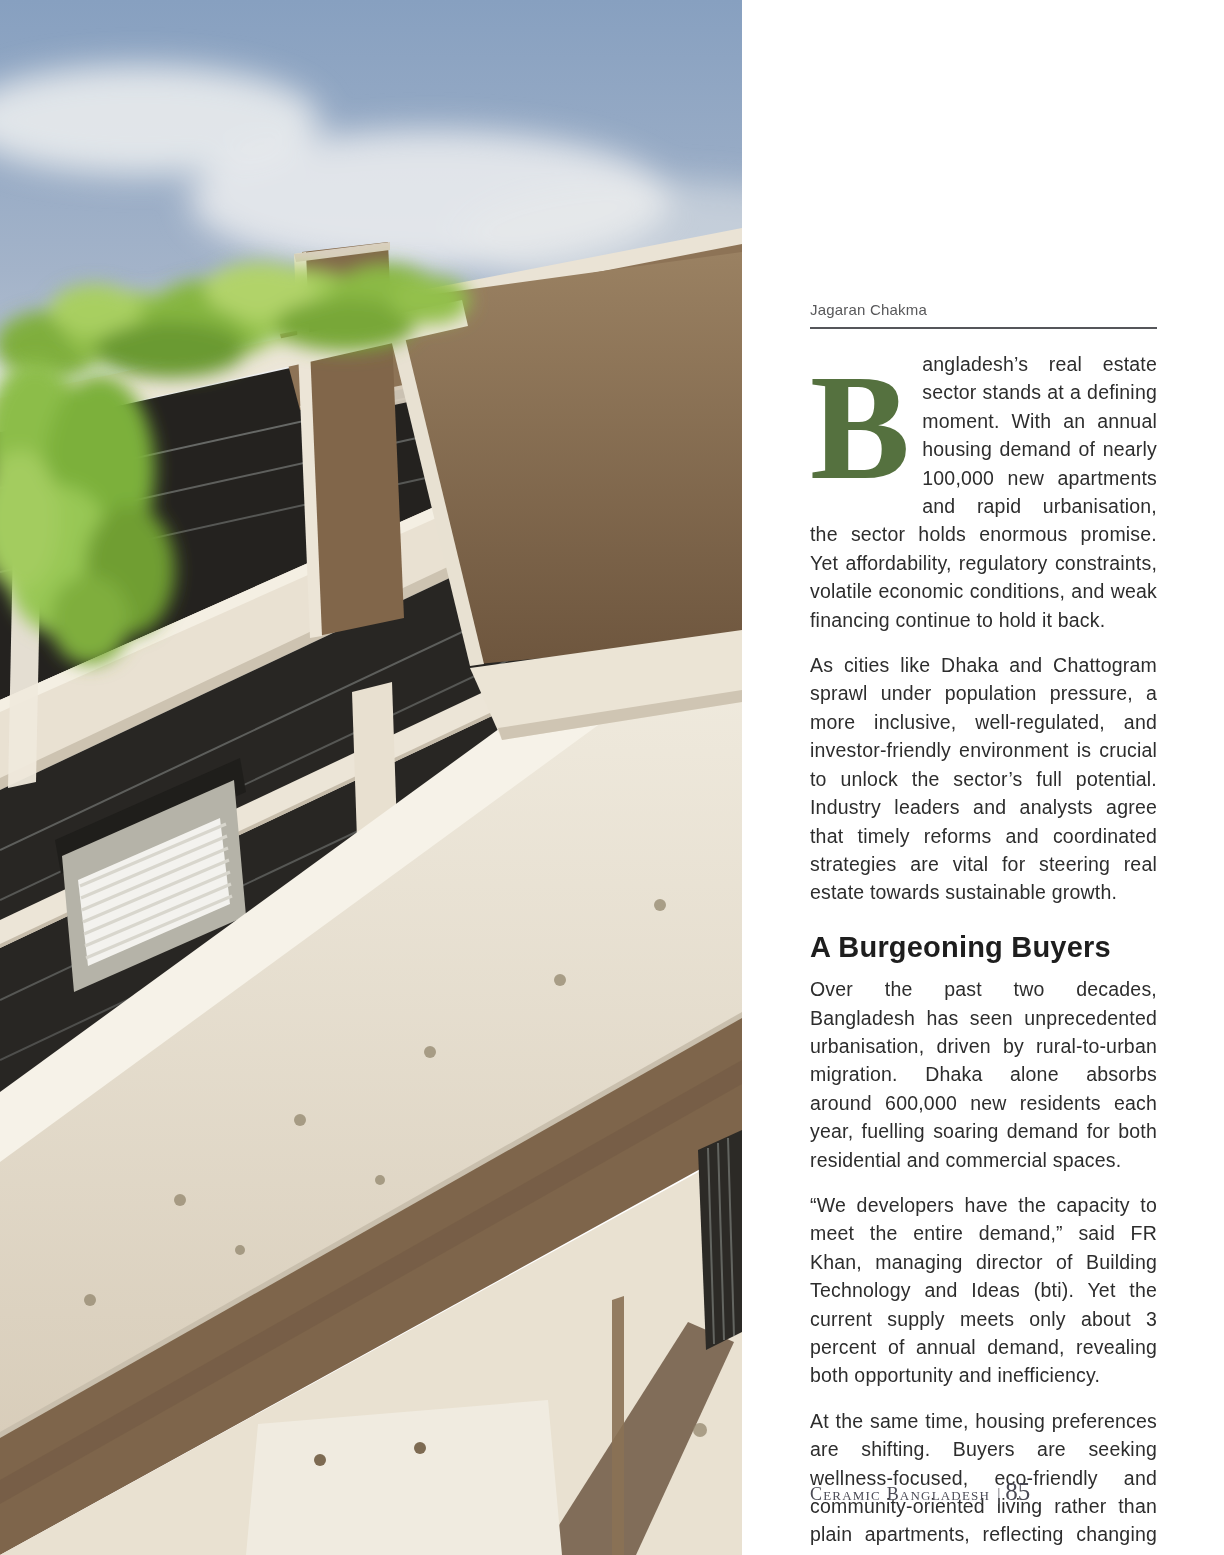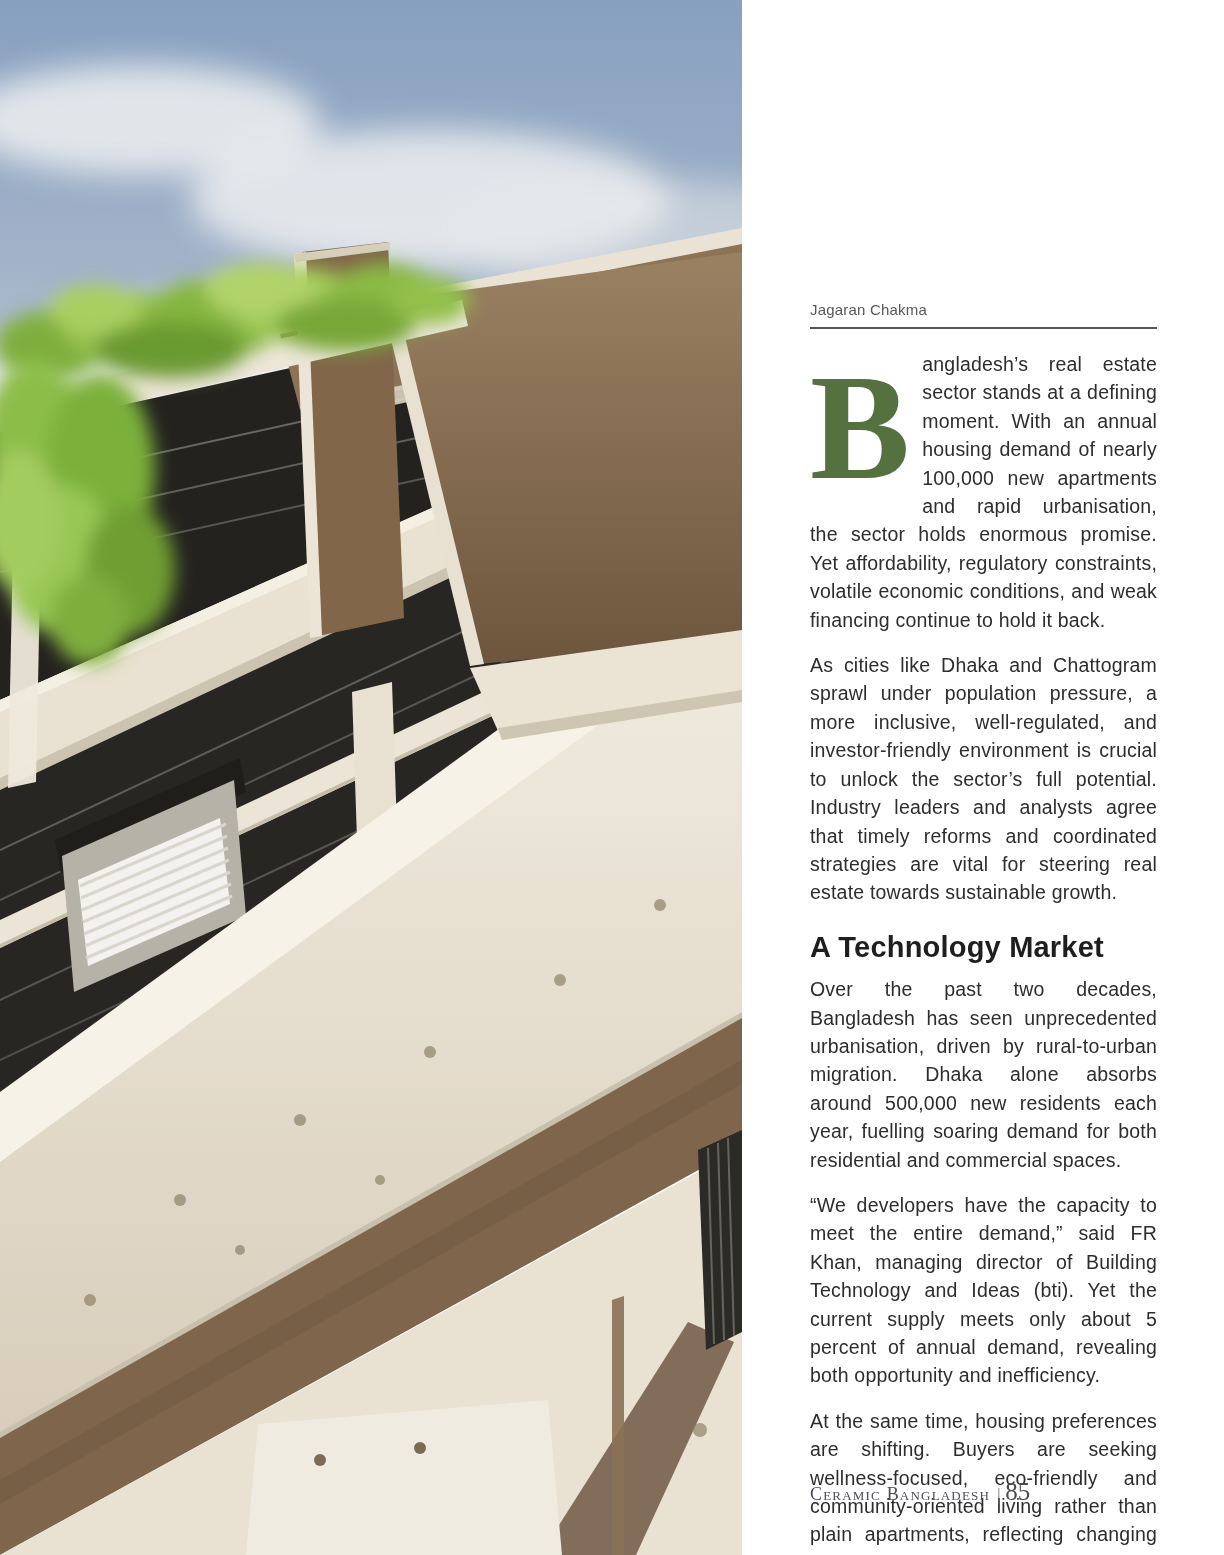--- a/index.html
+++ b/index.html
@@ -248,24 +248,24 @@
 
   <div class="right-col">
     <div class="byline">Jagaran Chakma</div>
     <hr class="rule">
 
     <div class="article">
       <p><span class="dropcap">B</span><span>angladesh’s real estate sector stands at a defining moment. With an annual housing demand of nearly 100,000 new apartments and rapid urbanisation, the sector holds enormous promise. Yet affordability, regulatory constraints, volatile economic conditions, and weak financing continue to hold it back.</span></p>
 
       <p>As cities like Dhaka and Chattogram sprawl under population pressure, a more inclusive, well-regulated, and investor-friendly environment is crucial to unlock the sector’s full potential. Industry leaders and analysts agree that timely reforms and coordinated strategies are vital for steering real estate towards sustainable growth.</p>
 
-      <h2 class="section-heading">A Technology Market</h2>
-
-      <p>Over the past two decades, Bangladesh has seen unprecedented urbanisation, driven by rural-to-urban migration. Dhaka alone absorbs around 500,000 new residents each year, fuelling soaring demand for both residential and commercial spaces.</p>
-      <p>“We developers have the capacity to meet the entire demand,” said FR Khan, managing director of Building Technology and Ideas (bti). Yet the current supply meets only about 5 percent of annual demand, revealing both opportunity and inefficiency.</p>
+      <h2 class="section-heading">A Burgeoning Buyers</h2>
+
+      <p>Over the past two decades, Bangladesh has seen unprecedented urbanisation, driven by rural-to-urban migration. Dhaka alone absorbs around 600,000 new residents each year, fuelling soaring demand for both residential and commercial spaces.</p>
+      <p>“We developers have the capacity to meet the entire demand,” said FR Khan, managing director of Building Technology and Ideas (bti). Yet the current supply meets only about 3 percent of annual demand, revealing both opportunity and inefficiency.</p>
       <p>At the same time, housing preferences are shifting. Buyers are seeking wellness-focused, eco-friendly and community-oriented living rather than plain apartments, reflecting changing lifestyles and higher expectations.</p>
     </div>
   </div>
 
   <div class="footer">
     <span class="mag">Ceramic Bangladesh</span><span class="sep">|</span><span class="num">85</span>
   </div>
 
 </div>
 

